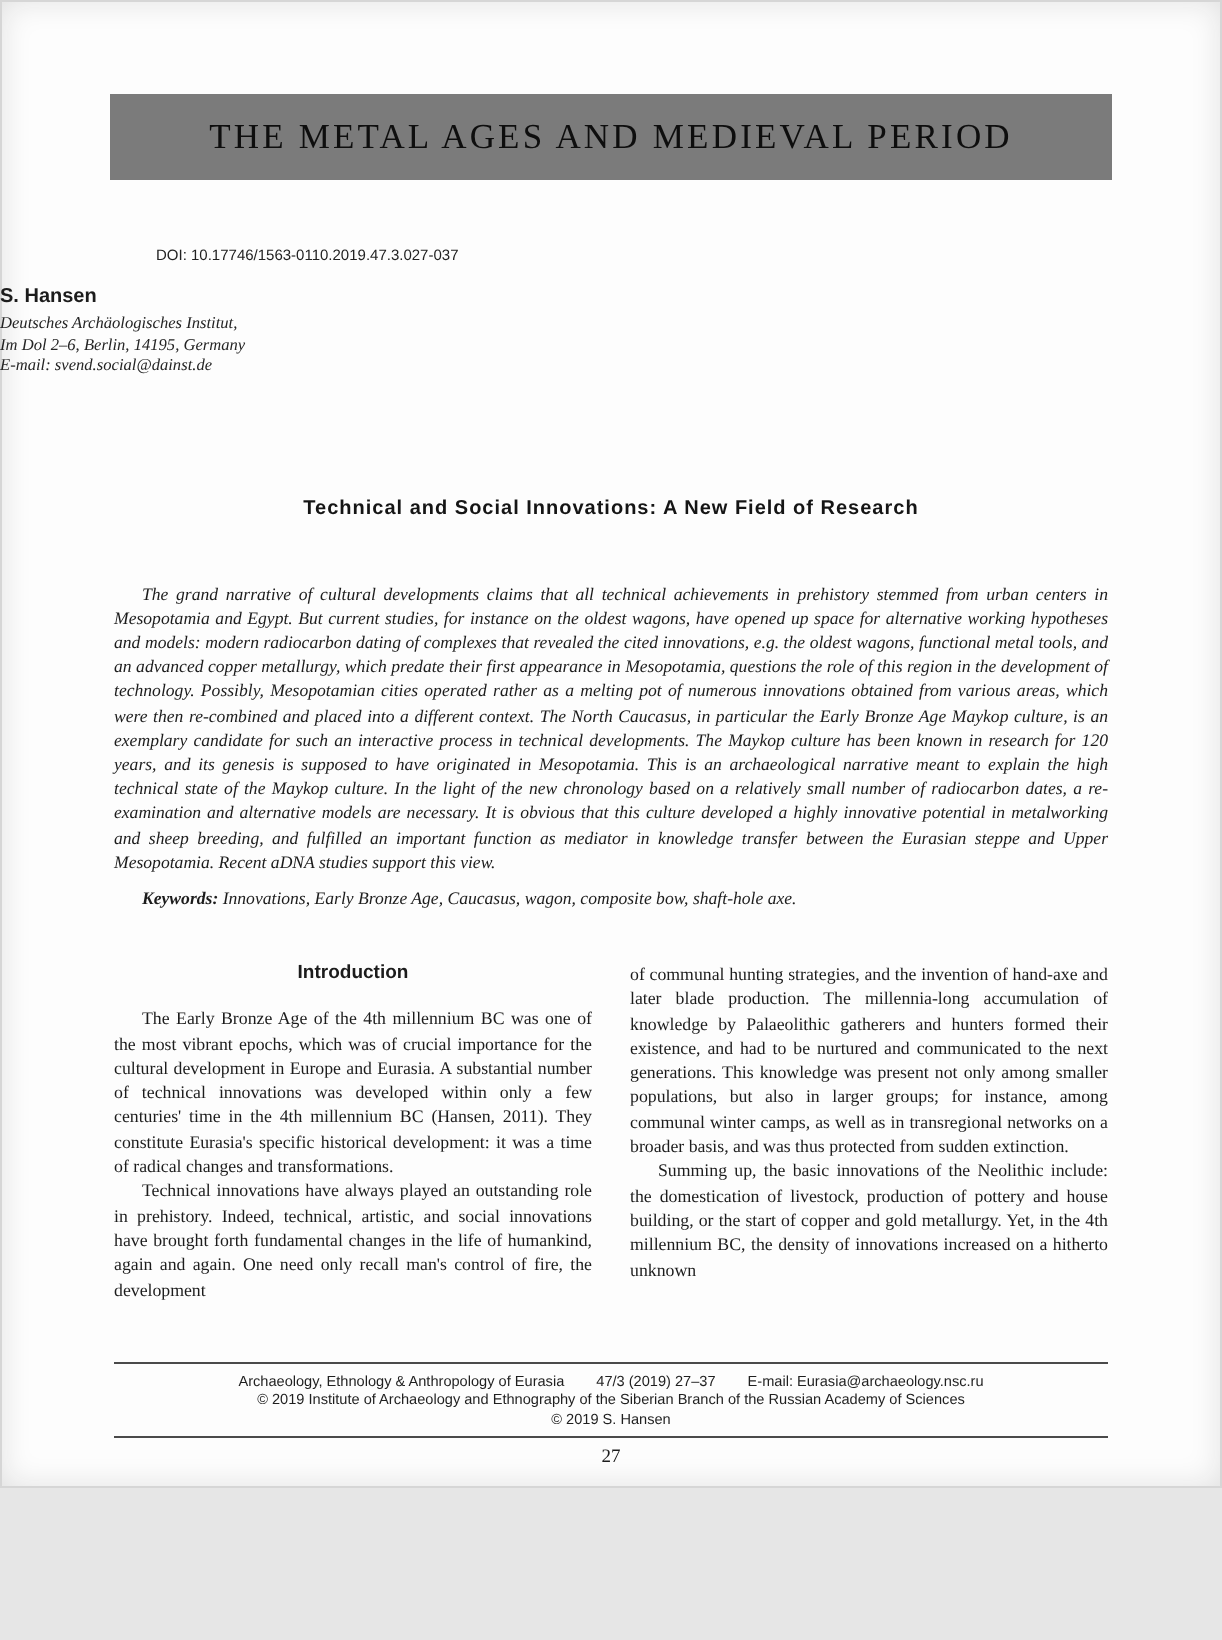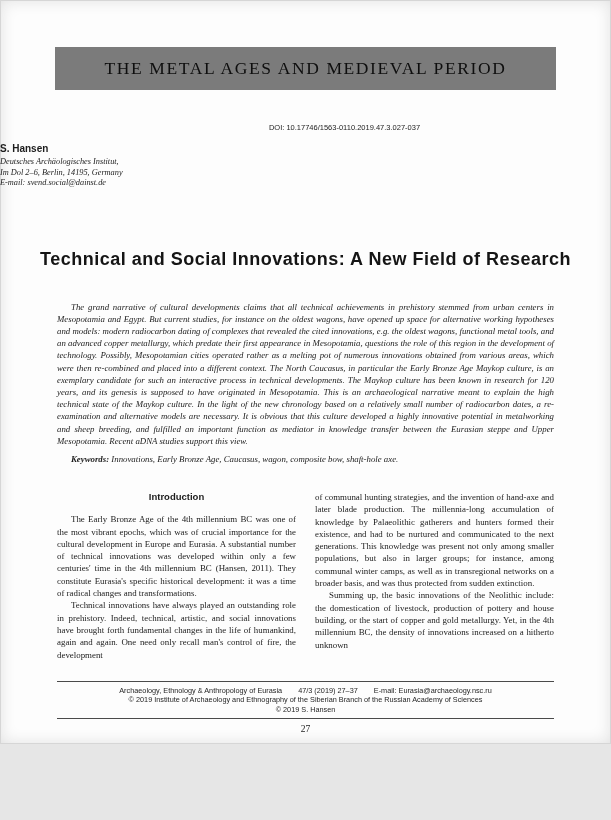--- a/index.html
+++ b/index.html
@@ -15,29 +15,29 @@
   }
   .banner {
     margin:47px auto 0; width:501px; height:43px;
     background: var(--banner_bg, #7b7b7b);
     display:flex; align-items:center; justify-content:center;
     font-size:17.5px; letter-spacing:1.6px; color:#0e0e0e;
     font-family:"Liberation Serif", serif; font-weight:500;
   }
   .doi {
     margin:33px 0 0 78px;
-    font-family:"Liberation Sans", sans-serif; font-size:7.5px; color:#222;text-align:center;
+    font-family:"Liberation Sans", sans-serif; font-size:7.5px; color:#222;
   }
   .authorblock { margin:11px 78px 0 0; }
   .author { font-family:"Liberation Sans", sans-serif; font-weight:bold; font-size:10px; }
   .affil { font-style:italic; font-size:8.3px; line-height:10.5px; margin-top:3px; color:#242424; }
   .title {
     margin-top:60px; text-align:center;
     font-family:"Liberation Sans", sans-serif; font-weight:bold;
-    font-size:18px; letter-spacing:0.5px; color:#151515;
+    font-size:10px; letter-spacing:0.5px; color:#151515;
   }
   .abstract {
     width:497px; margin:31px auto 0;
     font-style:italic; font-size:8.8px; line-height:12.2px;
     text-align:justify; text-indent:14px;
   }
   .keywords { width:497px; margin:7px auto 0; font-style:italic; font-size:8.8px; text-indent:14px; }
   .kw-label { font-weight:bold; }
   .columns { width:497px; margin:27px auto 0; display:flex; gap:19px; }
   .col { width:239px; font-size:8.9px; line-height:12.3px; text-align:justify; }

